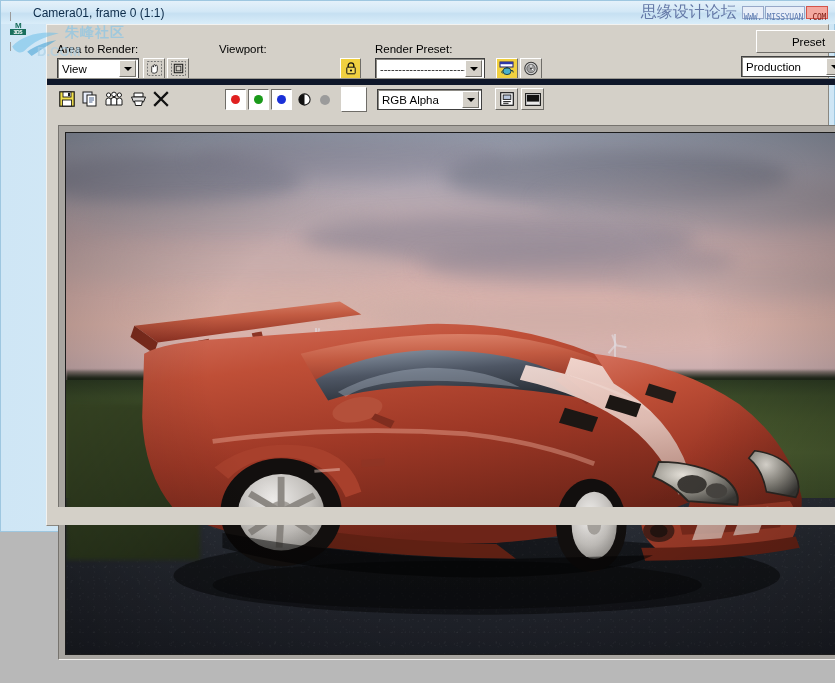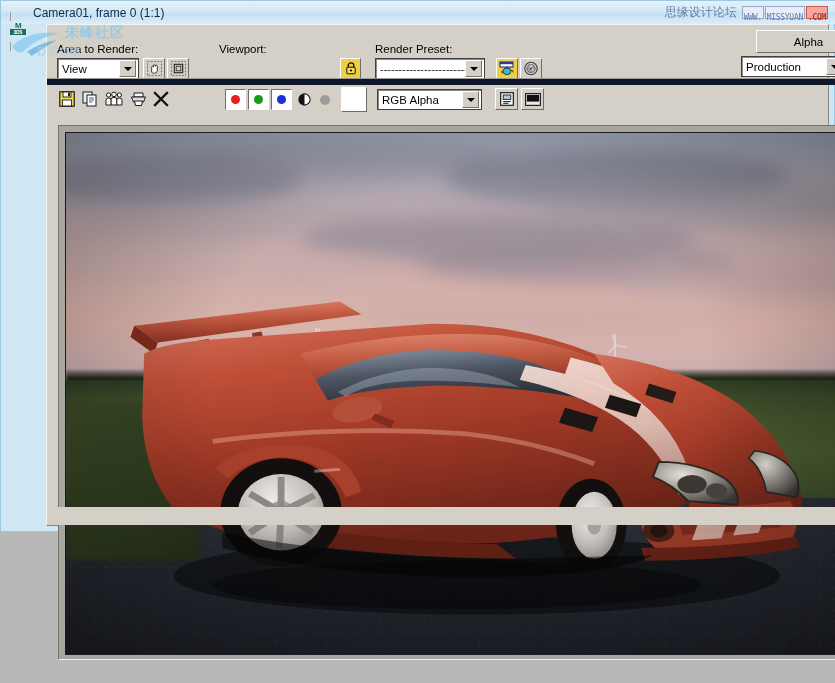--- a/index.html
+++ b/index.html
@@ -62,21 +62,21 @@
     white-space: nowrap;
   }
 
   
   #wm-right {
     position: absolute; right: 7px; top: 4px;
     display: flex; align-items: center; gap: 5px;
     height: 15px;
   }
   #wm-cn {
-    font-size: 12px; color: #5b6fa0;
+    font-size: 16px; color: #5b6fa0;
     font-family: "DejaVu Sans", sans-serif;
     letter-spacing: 0px;
     opacity: 0.92;
   }
   #wm-url {
     display: flex; align-items: stretch; height: 13px;
     font-family: "DejaVu Sans Mono", monospace;
     font-size: 8px; line-height: 13px;
     letter-spacing: -0.3px;
   }
@@ -411,21 +411,21 @@
         <svg width="16" height="15" viewBox="0 0 16 15">
           <circle cx="8" cy="7.5" r="6.2" fill="#d8d8d8" stroke="#3a3a3a" stroke-width="1.1"></circle>
           <circle cx="8" cy="7.5" r="4.2" fill="#9d9d9d" stroke="#4a4a4a" stroke-width="0.7"></circle>
           <path d="M8 7.5 L8 3.8" stroke="#fff" stroke-width="1.1"></path>
           <path d="M8 7.5 L10.6 9.2" stroke="#fff" stroke-width="1"></path>
           <circle cx="8" cy="7.5" r="0.9" fill="#2a2a2a"></circle>
         </svg>
       </div>
 
       <div class="btn" id="render-btn">
-        <span>Alpha</span>
+        <span>Preset</span>
       </div>
       <div class="combo" id="prodcombo">
         <span class="ctext">Production</span>
         <span class="carrow">
             <i></i>
           </span>
       </div>
     </div>
 
     <div id="tb2sep"></div>

